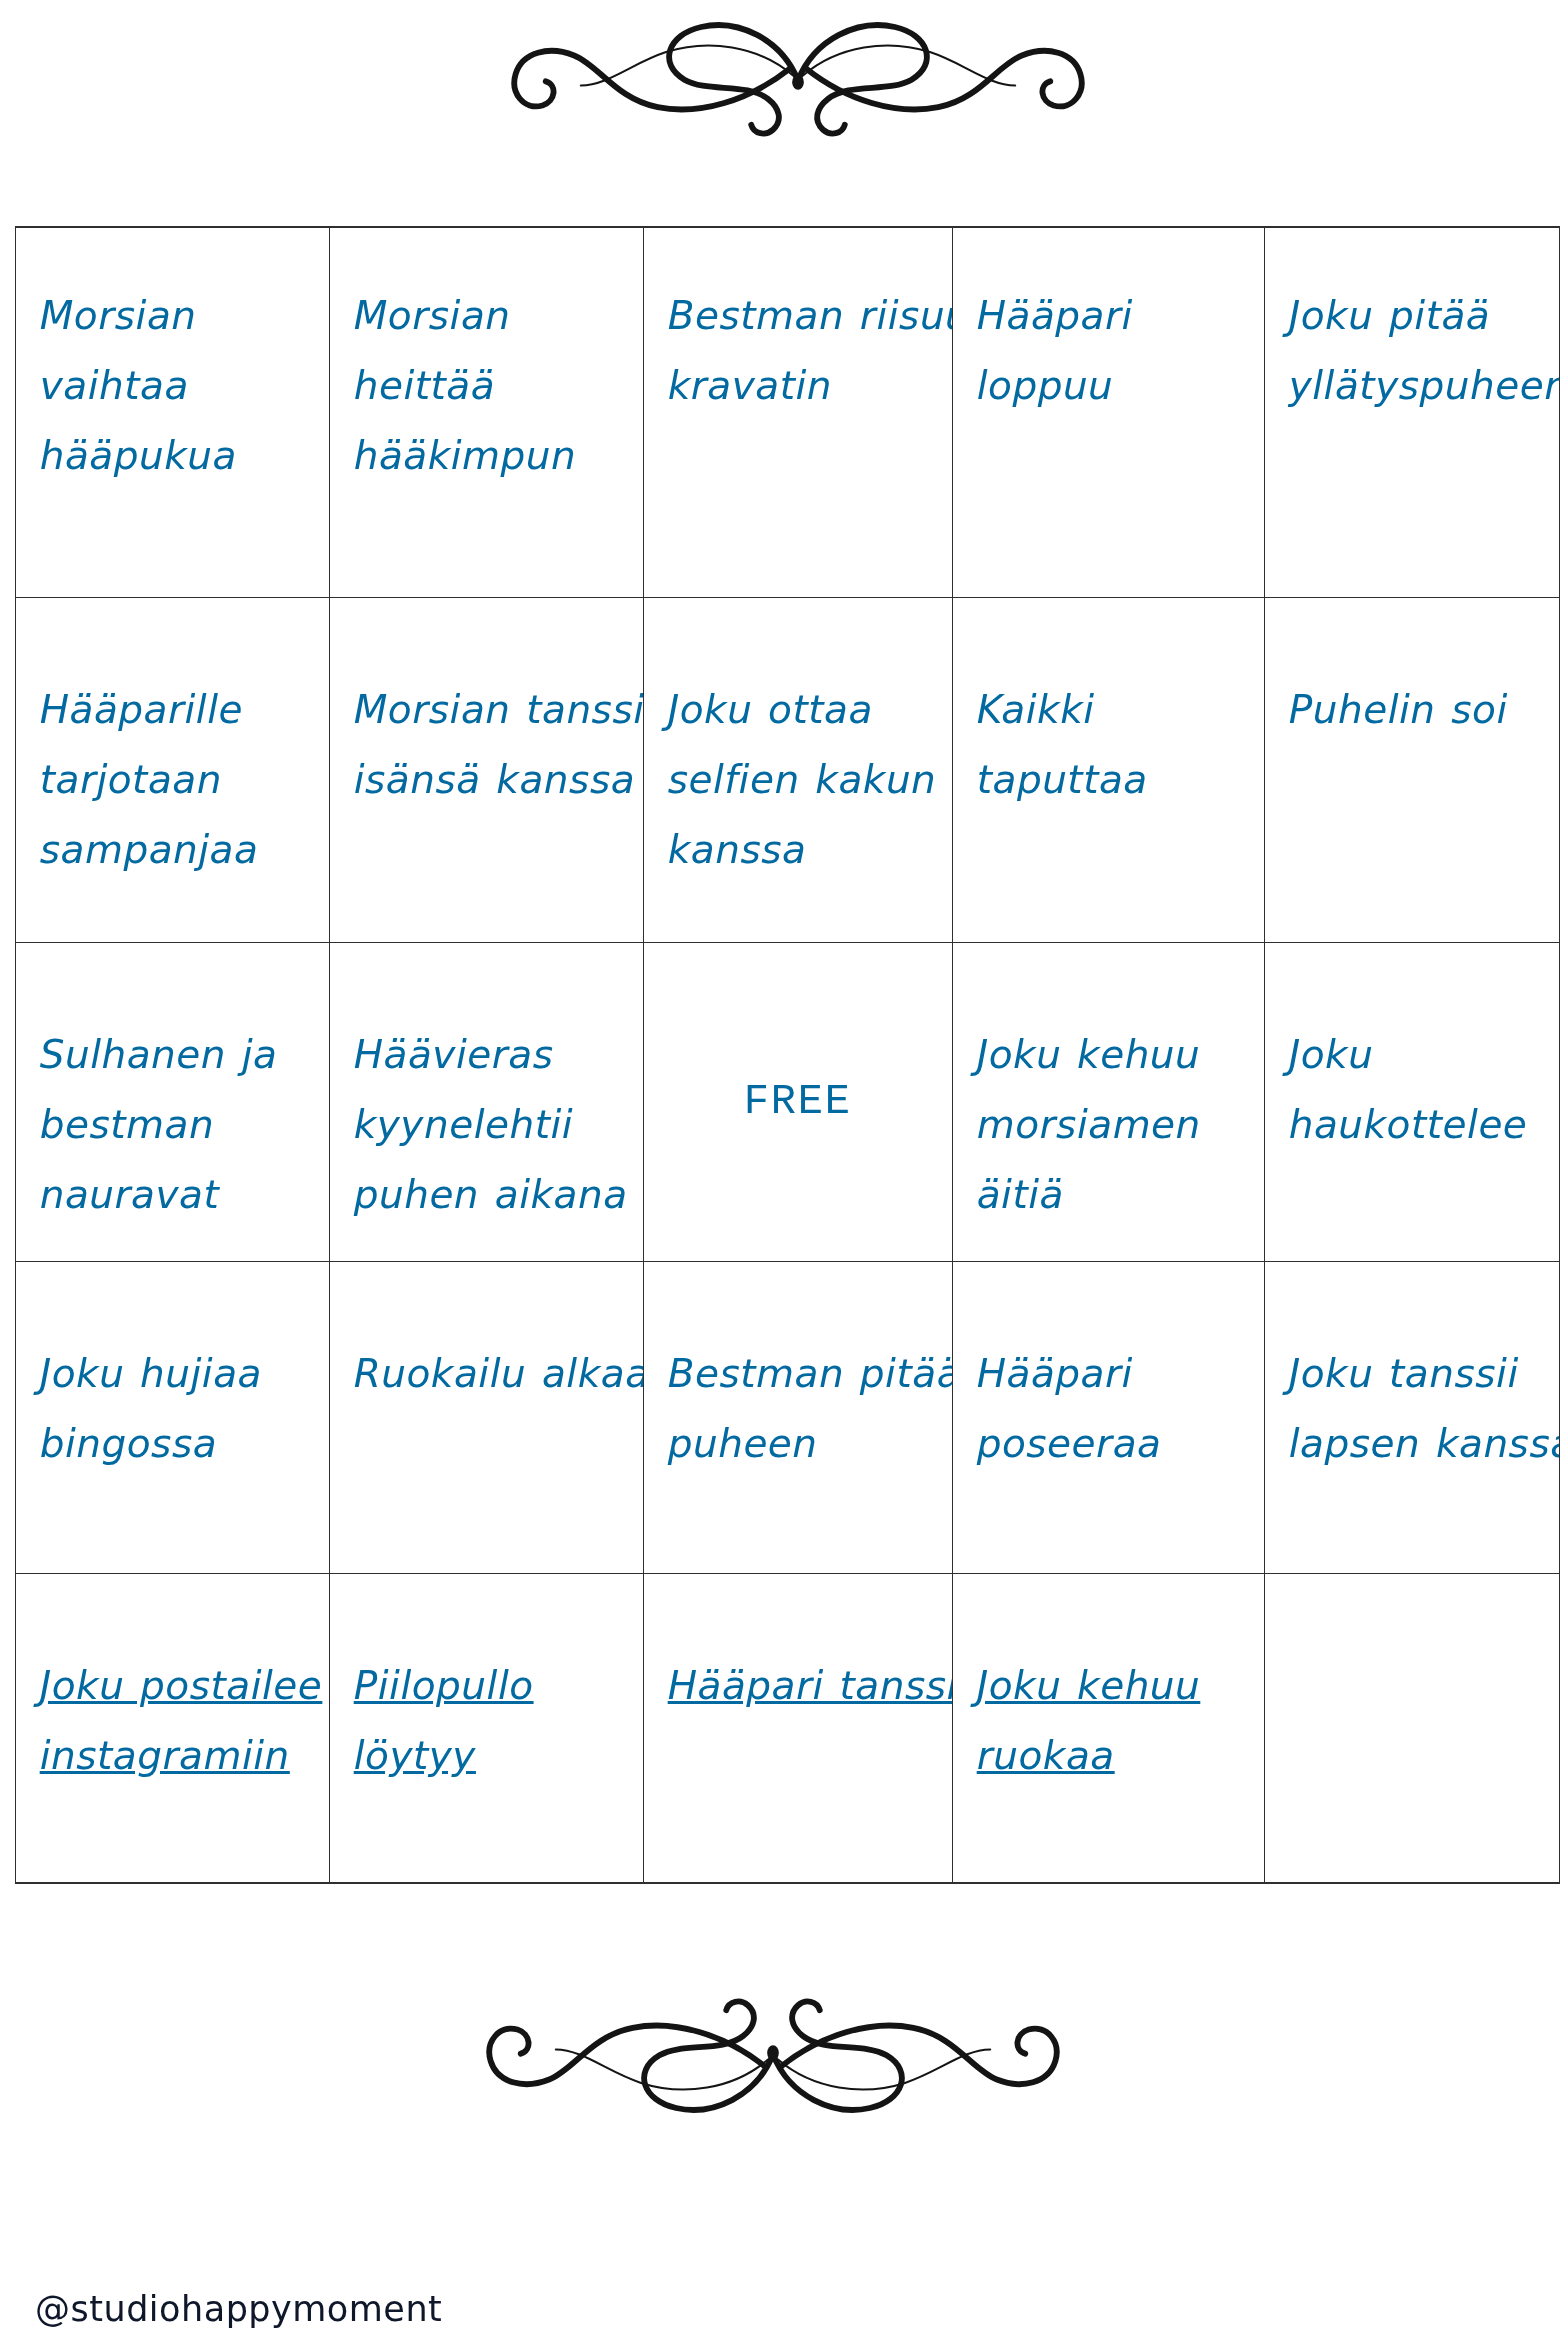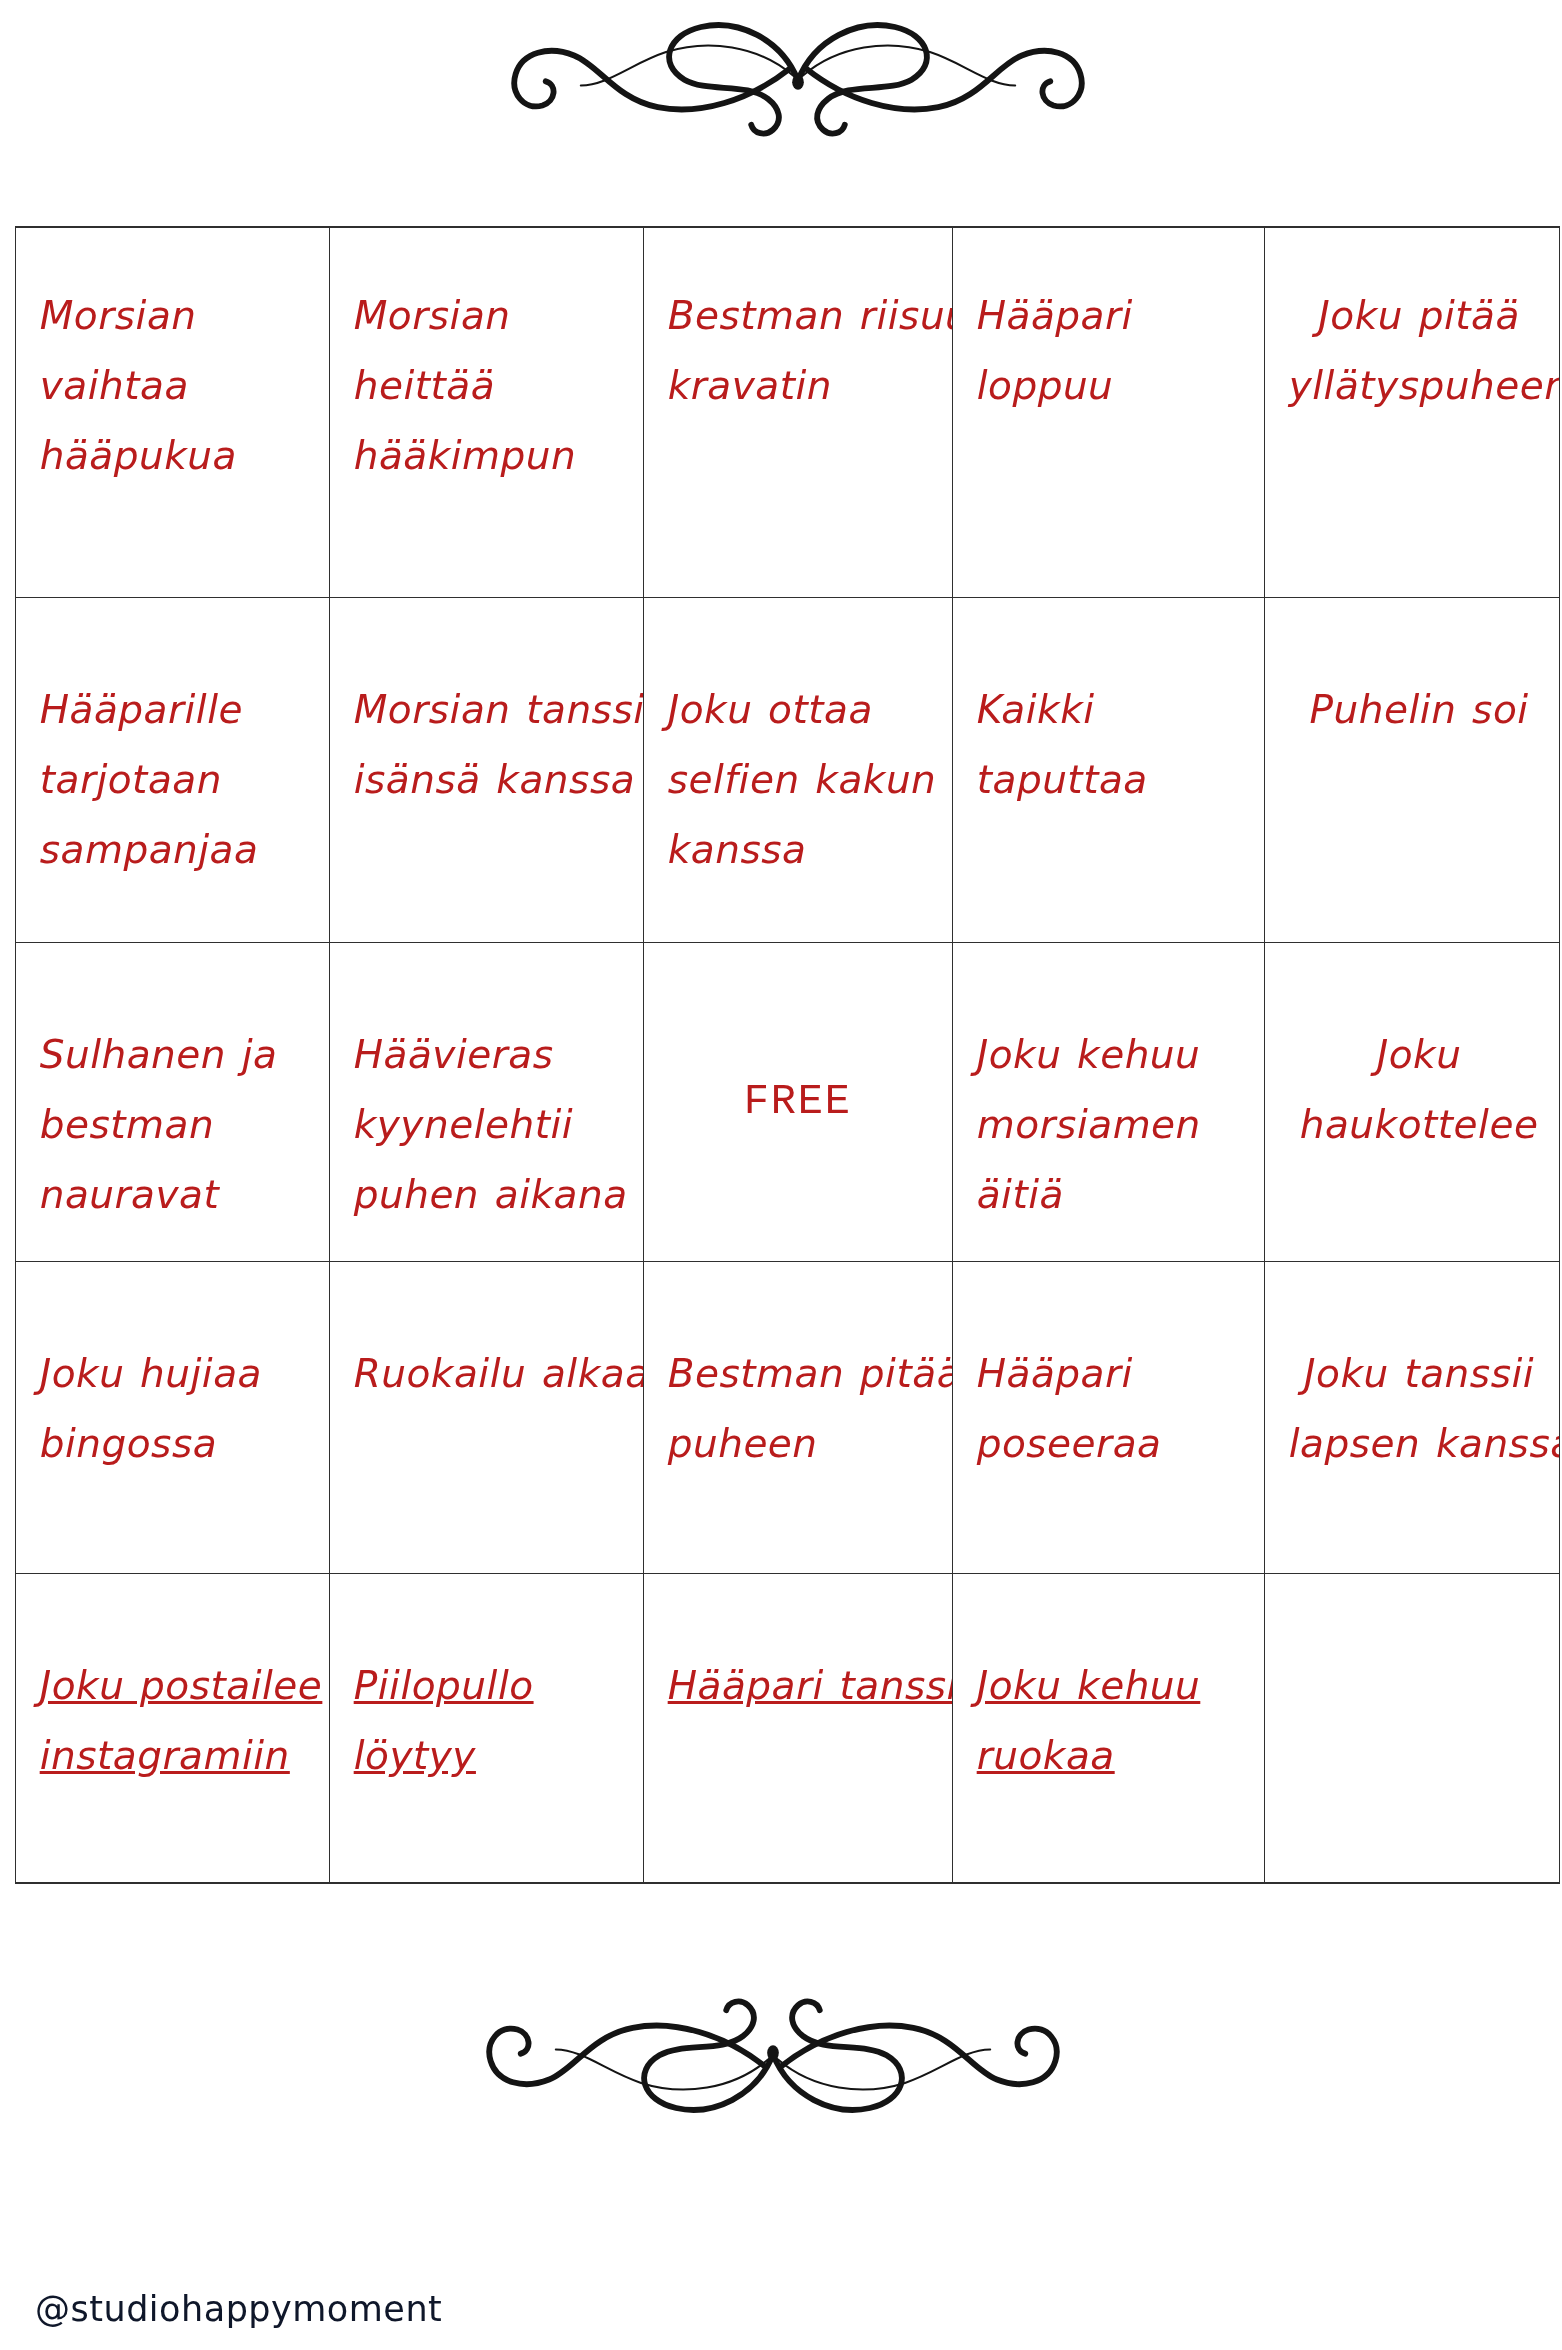--- a/index.html
+++ b/index.html
@@ -61,25 +61,25 @@
     box-sizing: border-box;
     border-right: 1.8px solid #2f2f2f;
     border-bottom: 1.8px solid #2f2f2f;
     padding: 77px 9.2px 9.2px 24px;
     font-style: italic;
     font-size: 39px;
     line-height: 70px;
     white-space: pre;
     letter-spacing: 0.5px;
     word-spacing: 2.8px;
-    color: #b91c1c;
+    color: #0369a1;
     overflow: hidden;
   }
   .cell.row-1 { padding-top: 53px; }
-  .cell:nth-child(5n) { border-right: none; text-align: center; }
+  .cell:nth-child(5n) { border-right: none; }
   .cell:nth-child(n+21) { border-bottom: none; text-decoration: underline; }
 
   .cell.free-cell {
     font-family: Liberation Mono, monospace;
     font-style: normal;
     font-size: 42px;
     letter-spacing: 1.8px;
     padding: 0;
     display: flex;
     align-items: center;

